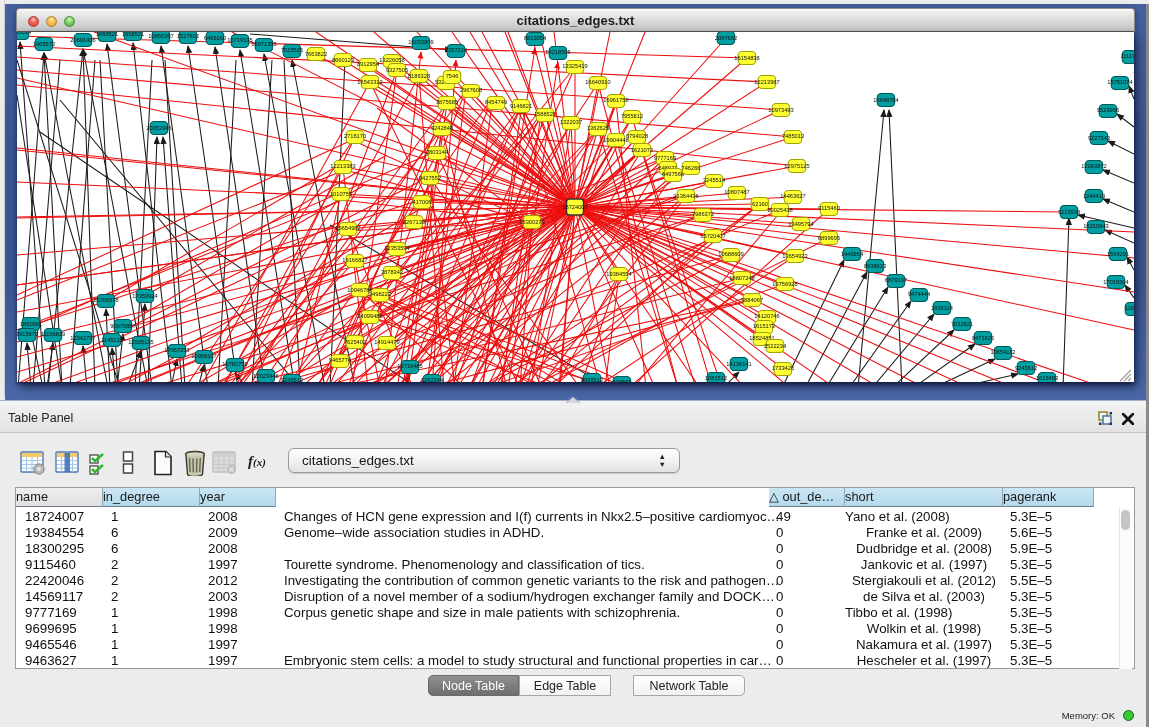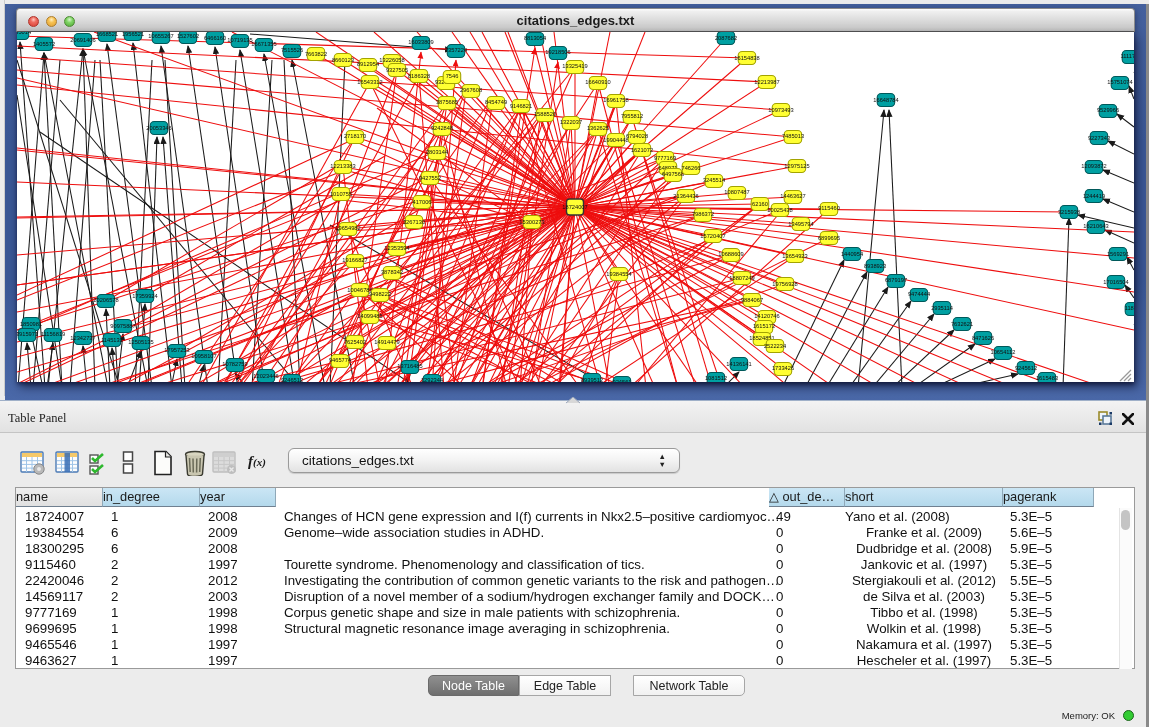--- a/index.html
+++ b/index.html
@@ -20,21 +20,21 @@
 .tl { position:absolute; top:7px; width:11px; height:11px; border-radius:50%; }
 .tl.r { left:11px; background:radial-gradient(circle at 50% 30%,#ffc9c2 0%,#ee6c60 35%,#d93d32 100%); border:1px solid #b0352c;}
 .tl.y { left:29px; background:radial-gradient(circle at 50% 30%,#ffeebe 0%,#f6c04f 40%,#e2a33a 100%); border:1px solid #ad7d2c;}
 .tl.g { left:47px; background:radial-gradient(circle at 50% 30%,#d6f5c9 0%,#7ed364 40%,#53aa38 100%); border:1px solid #4e8a34;}
 #gcanvas { position:absolute; left:1px; top:24px; width:1117px; height:350px;
   background:#ffffff; overflow:hidden; box-shadow:3px 5px 9px rgba(0,0,25,0.55), 0 2px 4px rgba(0,0,30,0.5); }
 
 #bottom { position:absolute; left:0; top:400px; width:1146px; height:327px; background:#ececec; }
 #tp-head { position:absolute; left:0; top:0; width:100%; height:33px;
   background:linear-gradient(180deg,#f3f3f3,#e2e2e2); border-bottom:1px solid #c4c4c4; border-top:1px solid #9fb0c8;}
-#tp-head .lbl { position:absolute; left:8px; top:10px; font-size:12.5px; color:#222;font-family:Liberation Serif, serif; }
+#tp-head .lbl { position:absolute; left:8px; top:10px; font-size:12.5px; color:#222; }
 #toolrow { position:absolute; left:0; top:34px; width:100%; height:53px; }
 #combo { position:absolute; left:288px; top:14px; width:392px; height:25px; border:1px solid #9a9a9a;
   border-radius:6px; background:linear-gradient(180deg,#ffffff 0%,#f4f4f4 45%,#e2e2e2 100%);
   box-shadow:0 1px 1px rgba(0,0,0,0.15); }
 #combo .txt { position:absolute; left:13px; top:4px; font-size:13.5px; color:#111; }
 #combo .arr { position:absolute; right:13px; top:4px; font-size:7.5px; color:#222; line-height:7.5px; }
 
 #tablebox { position:absolute; left:15px; top:87px; width:1120px; height:182px;
   background:#ffffff; border:1px solid #9a9a9a; }
 #thead { position:absolute; left:0; top:0; width:1118px; height:19px; }
@@ -846,44 +846,44 @@
         <span style="left:760px">0</span>
         <span style="left:829px;width:158px;text-align:center">de Silva et al. (2003)</span>
         <span style="left:994px">5.3E–5</span>
       </div>
       <div class="tr" style="top:116px">
         <span style="left:9px">9777169</span>
         <span style="left:95px">1</span>
         <span style="left:192px">1998</span>
         <span style="left:268px">Corpus genetic shape and size in male patients with schizophrenia.</span>
         <span style="left:760px">0</span>
-        <span style="left:829px;width:158px;text-align:center">Tibbo et al. (1998)</span>
+        <span style="left:829px;width:158px;">Tibbo et al. (1998)</span>
         <span style="left:994px">5.3E–5</span>
       </div>
       <div class="tr" style="top:132px">
         <span style="left:9px">9699695</span>
         <span style="left:95px">1</span>
         <span style="left:192px">1998</span>
-        <span style="left:268px">Structural magnetic resonance image averaging in schizophrenia.</span>
         <span style="left:760px">0</span>
         <span style="left:829px;width:158px;text-align:center">Wolkin et al. (1998)</span>
         <span style="left:994px">5.3E–5</span>
       </div>
       <div class="tr" style="top:148px">
         <span style="left:9px">9465546</span>
         <span style="left:95px">1</span>
         <span style="left:192px">1997</span>
         <span style="left:760px">0</span>
         <span style="left:829px;width:158px;text-align:center">Nakamura et al. (1997)</span>
         <span style="left:994px">5.3E–5</span>
       </div>
       <div class="tr" style="top:164px">
         <span style="left:9px">9463627</span>
         <span style="left:95px">1</span>
         <span style="left:192px">1997</span>
+        <span style="left:268px">Embryonic stem cells: a model to study structural and functional properties in car…</span>
         <span style="left:760px">0</span>
         <span style="left:829px;width:158px;text-align:center">Hescheler et al. (1997)</span>
         <span style="left:994px">5.3E–5</span>
       </div>
     <div style="position:absolute;right:2px;top:20px;width:13px;height:161px;background:#fbfbfb;border-left:1px solid #e4e4e4"></div>
       <div style="position:absolute;right:4px;top:22px;width:9px;height:20px;background:#c4c4c4;border-radius:5px"></div>
   </div>
   <div id="tabs">
       <div class="seg sel" style="left:428px;width:91px;border-radius:5px 0 0 5px">Node Table</div>
       <div class="seg" style="left:519px;width:92px">Edge Table</div>

